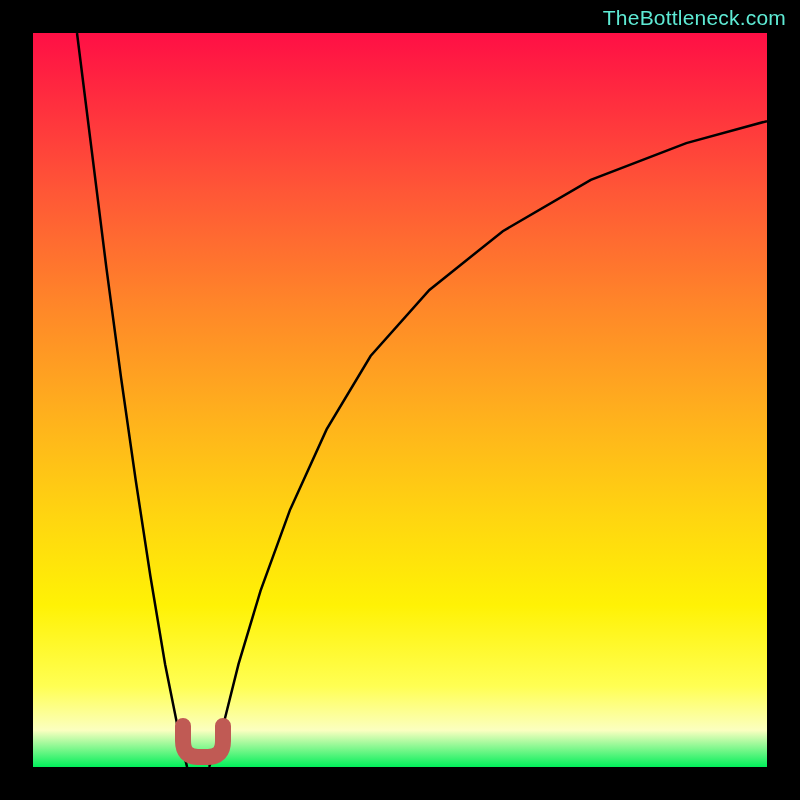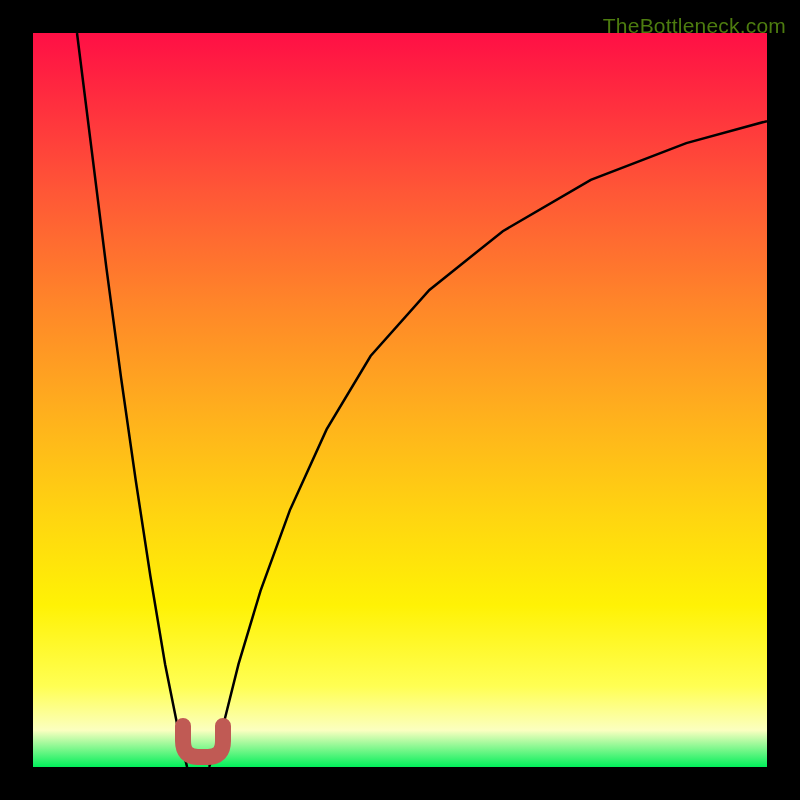--- a/index.html
+++ b/index.html
@@ -53,23 +53,23 @@
   }
   .glyph-stroke {
     fill: none;
     stroke: #c05a54;
     stroke-width: 16;
     stroke-linecap: round;
     stroke-linejoin: round;
   }
   .watermark {
     position: absolute;
-    top: 14px;
+    top: 6px;
     right: 14px;
-    color: #4d7c0f;
+    color: #5eead4;
     font-size: 21px;
     font-weight: 400;
     letter-spacing: 0.2px;
   }
 </style>
 </head>
 <body>
 
 <div class="frame">
   <div class="gradient"></div>

